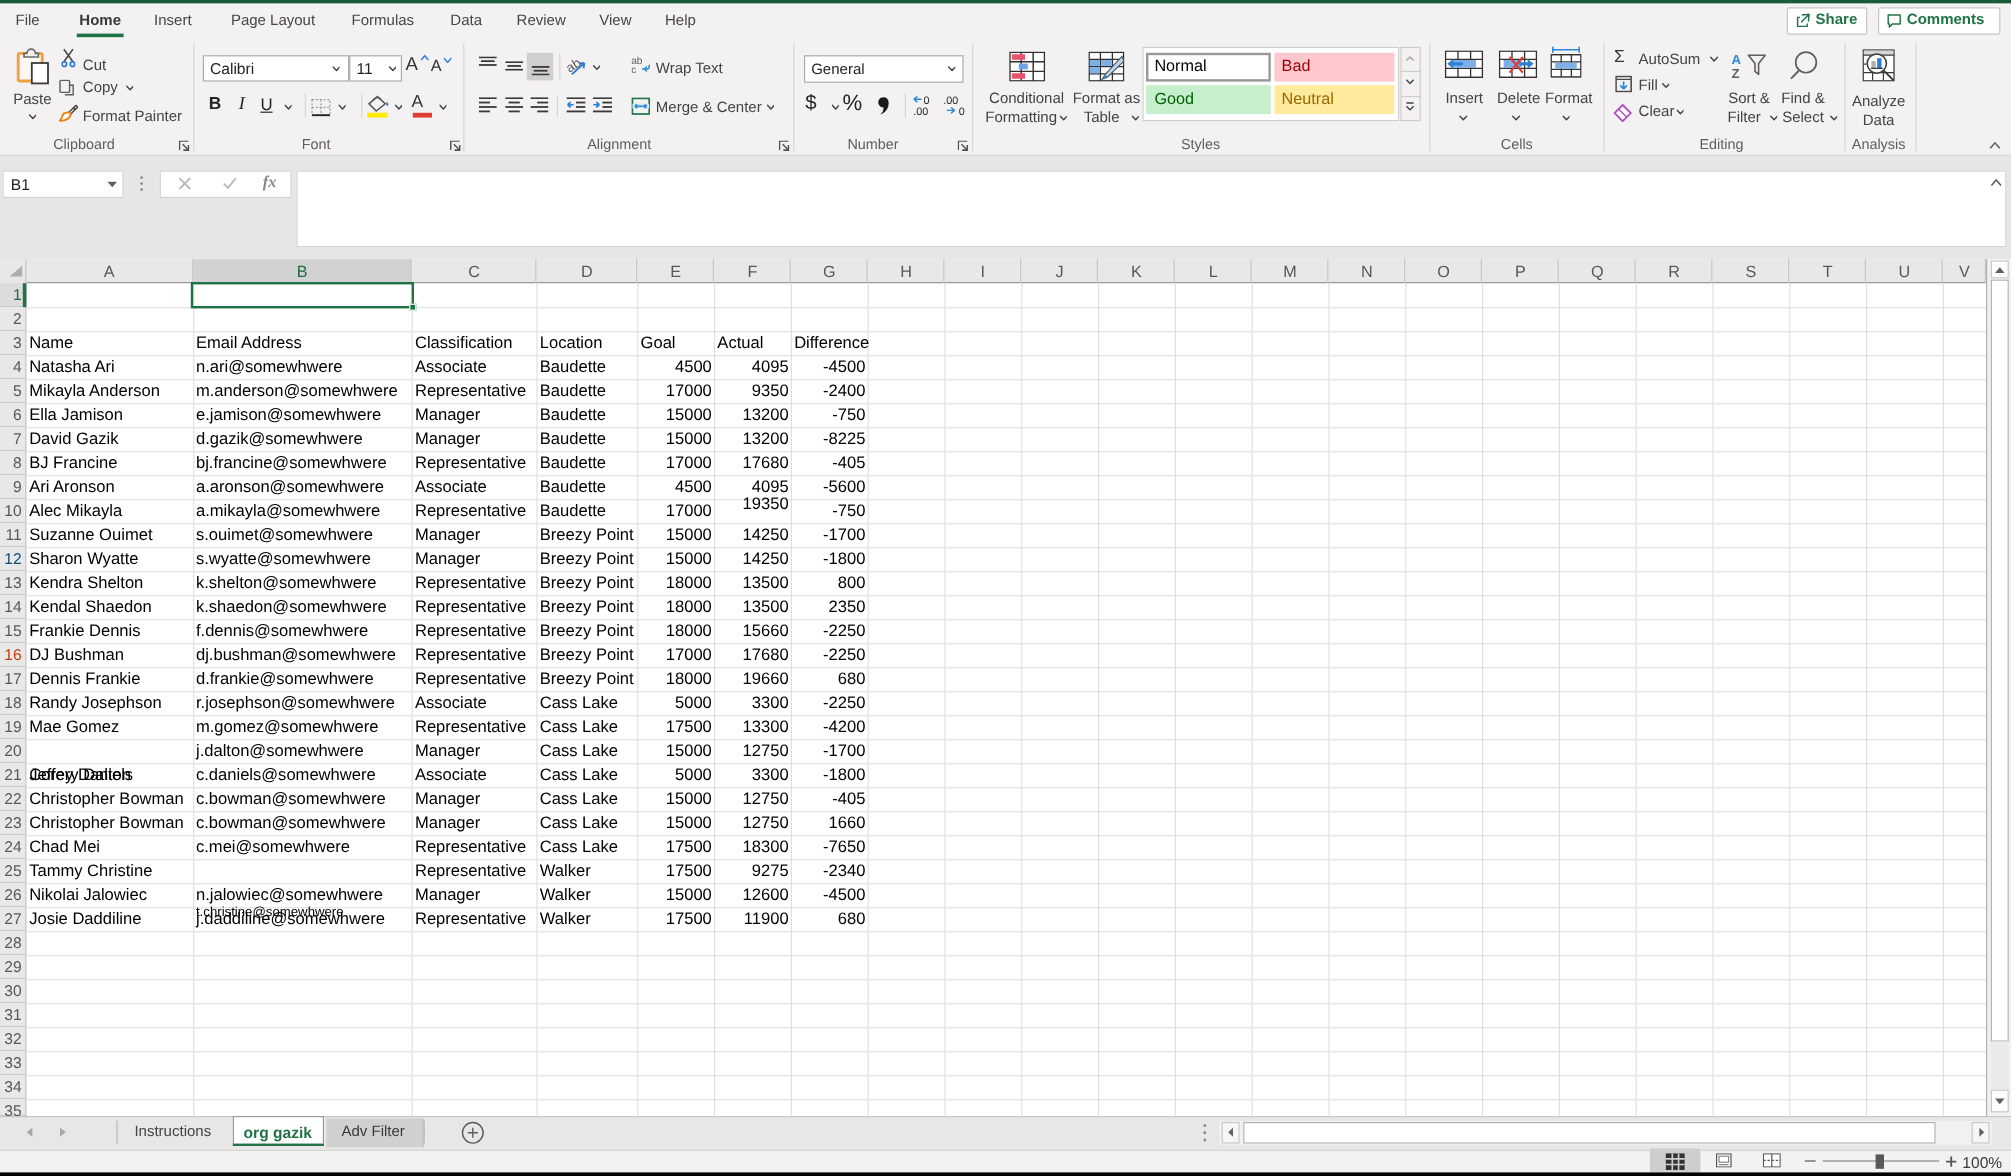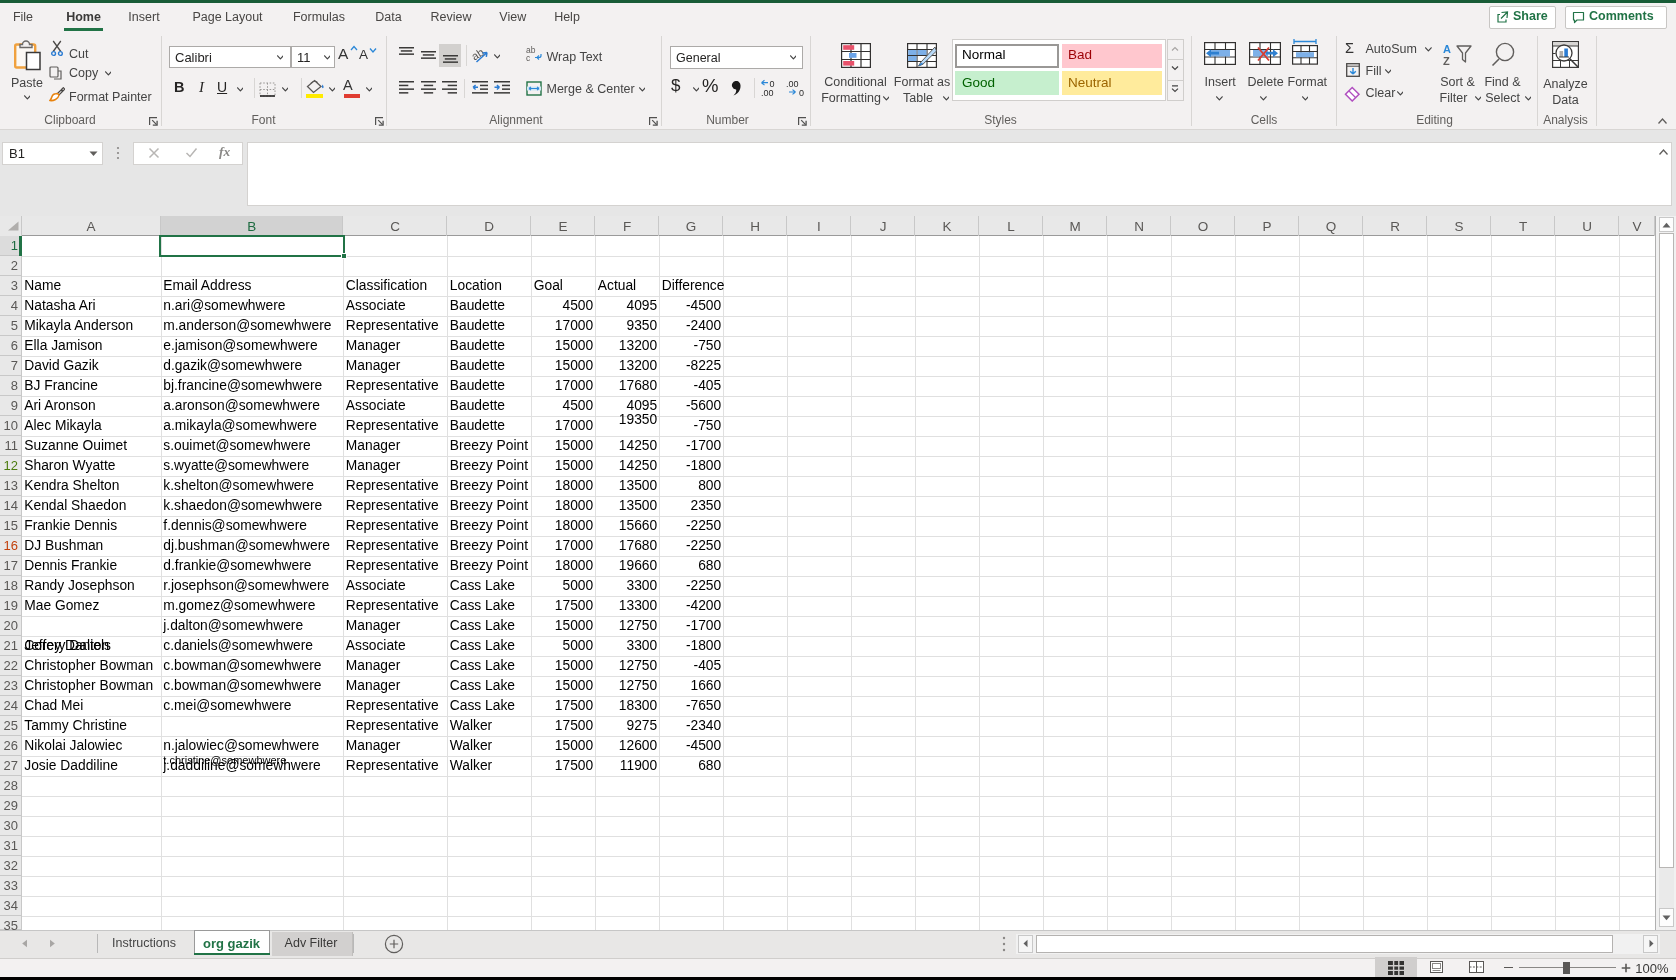--- a/index.html
+++ b/index.html
@@ -468,21 +468,21 @@
 <div class="t" style="left:18px;top:358px;transform:translateX(-100%);font-size:13px;color:#5a5856;font-weight:normal;">7</div>
 <div class="ab" style="left:0px;top:375.5px;width:21.5px;height:20px;background:#e8e8e8;border-right:1px solid #c8c8c8;border-bottom:1px solid #c8c8c8;"></div>
 <div class="t" style="left:18px;top:378px;transform:translateX(-100%);font-size:13px;color:#5a5856;font-weight:normal;">8</div>
 <div class="ab" style="left:0px;top:395.5px;width:21.5px;height:20px;background:#e8e8e8;border-right:1px solid #c8c8c8;border-bottom:1px solid #c8c8c8;"></div>
 <div class="t" style="left:18px;top:398px;transform:translateX(-100%);font-size:13px;color:#5a5856;font-weight:normal;">9</div>
 <div class="ab" style="left:0px;top:415.5px;width:21.5px;height:20px;background:#e8e8e8;border-right:1px solid #c8c8c8;border-bottom:1px solid #c8c8c8;"></div>
 <div class="t" style="left:18px;top:418px;transform:translateX(-100%);font-size:13px;color:#5a5856;font-weight:normal;">10</div>
 <div class="ab" style="left:0px;top:435.5px;width:21.5px;height:20px;background:#e8e8e8;border-right:1px solid #c8c8c8;border-bottom:1px solid #c8c8c8;"></div>
 <div class="t" style="left:18px;top:438px;transform:translateX(-100%);font-size:13px;color:#5a5856;font-weight:normal;">11</div>
 <div class="ab" style="left:0px;top:455.5px;width:21.5px;height:20px;background:#e8e8e8;border-right:1px solid #c8c8c8;border-bottom:1px solid #c8c8c8;"></div>
-<div class="t" style="left:18px;top:458px;transform:translateX(-100%);font-size:13px;color:#4d7c0f;font-weight:normal;">12</div>
+<div class="t" style="left:18px;top:458px;transform:translateX(-100%);font-size:13px;color:#0c4a6e;font-weight:normal;">12</div>
 <div class="ab" style="left:0px;top:475.5px;width:21.5px;height:20px;background:#e8e8e8;border-right:1px solid #c8c8c8;border-bottom:1px solid #c8c8c8;"></div>
 <div class="t" style="left:18px;top:478px;transform:translateX(-100%);font-size:13px;color:#5a5856;font-weight:normal;">13</div>
 <div class="ab" style="left:0px;top:495.5px;width:21.5px;height:20px;background:#e8e8e8;border-right:1px solid #c8c8c8;border-bottom:1px solid #c8c8c8;"></div>
 <div class="t" style="left:18px;top:498px;transform:translateX(-100%);font-size:13px;color:#5a5856;font-weight:normal;">14</div>
 <div class="ab" style="left:0px;top:515.5px;width:21.5px;height:20px;background:#e8e8e8;border-right:1px solid #c8c8c8;border-bottom:1px solid #c8c8c8;"></div>
 <div class="t" style="left:18px;top:518px;transform:translateX(-100%);font-size:13px;color:#5a5856;font-weight:normal;">15</div>
 <div class="ab" style="left:0px;top:535.5px;width:21.5px;height:20px;background:#e8e8e8;border-right:1px solid #c8c8c8;border-bottom:1px solid #c8c8c8;"></div>
 <div class="t" style="left:18px;top:538px;transform:translateX(-100%);font-size:13px;color:#c2410c;font-weight:normal;">16</div>
 <div class="ab" style="left:0px;top:555.5px;width:21.5px;height:20px;background:#e8e8e8;border-right:1px solid #c8c8c8;border-bottom:1px solid #c8c8c8;"></div>
 <div class="t" style="left:18px;top:558px;transform:translateX(-100%);font-size:13px;color:#5a5856;font-weight:normal;">17</div>

